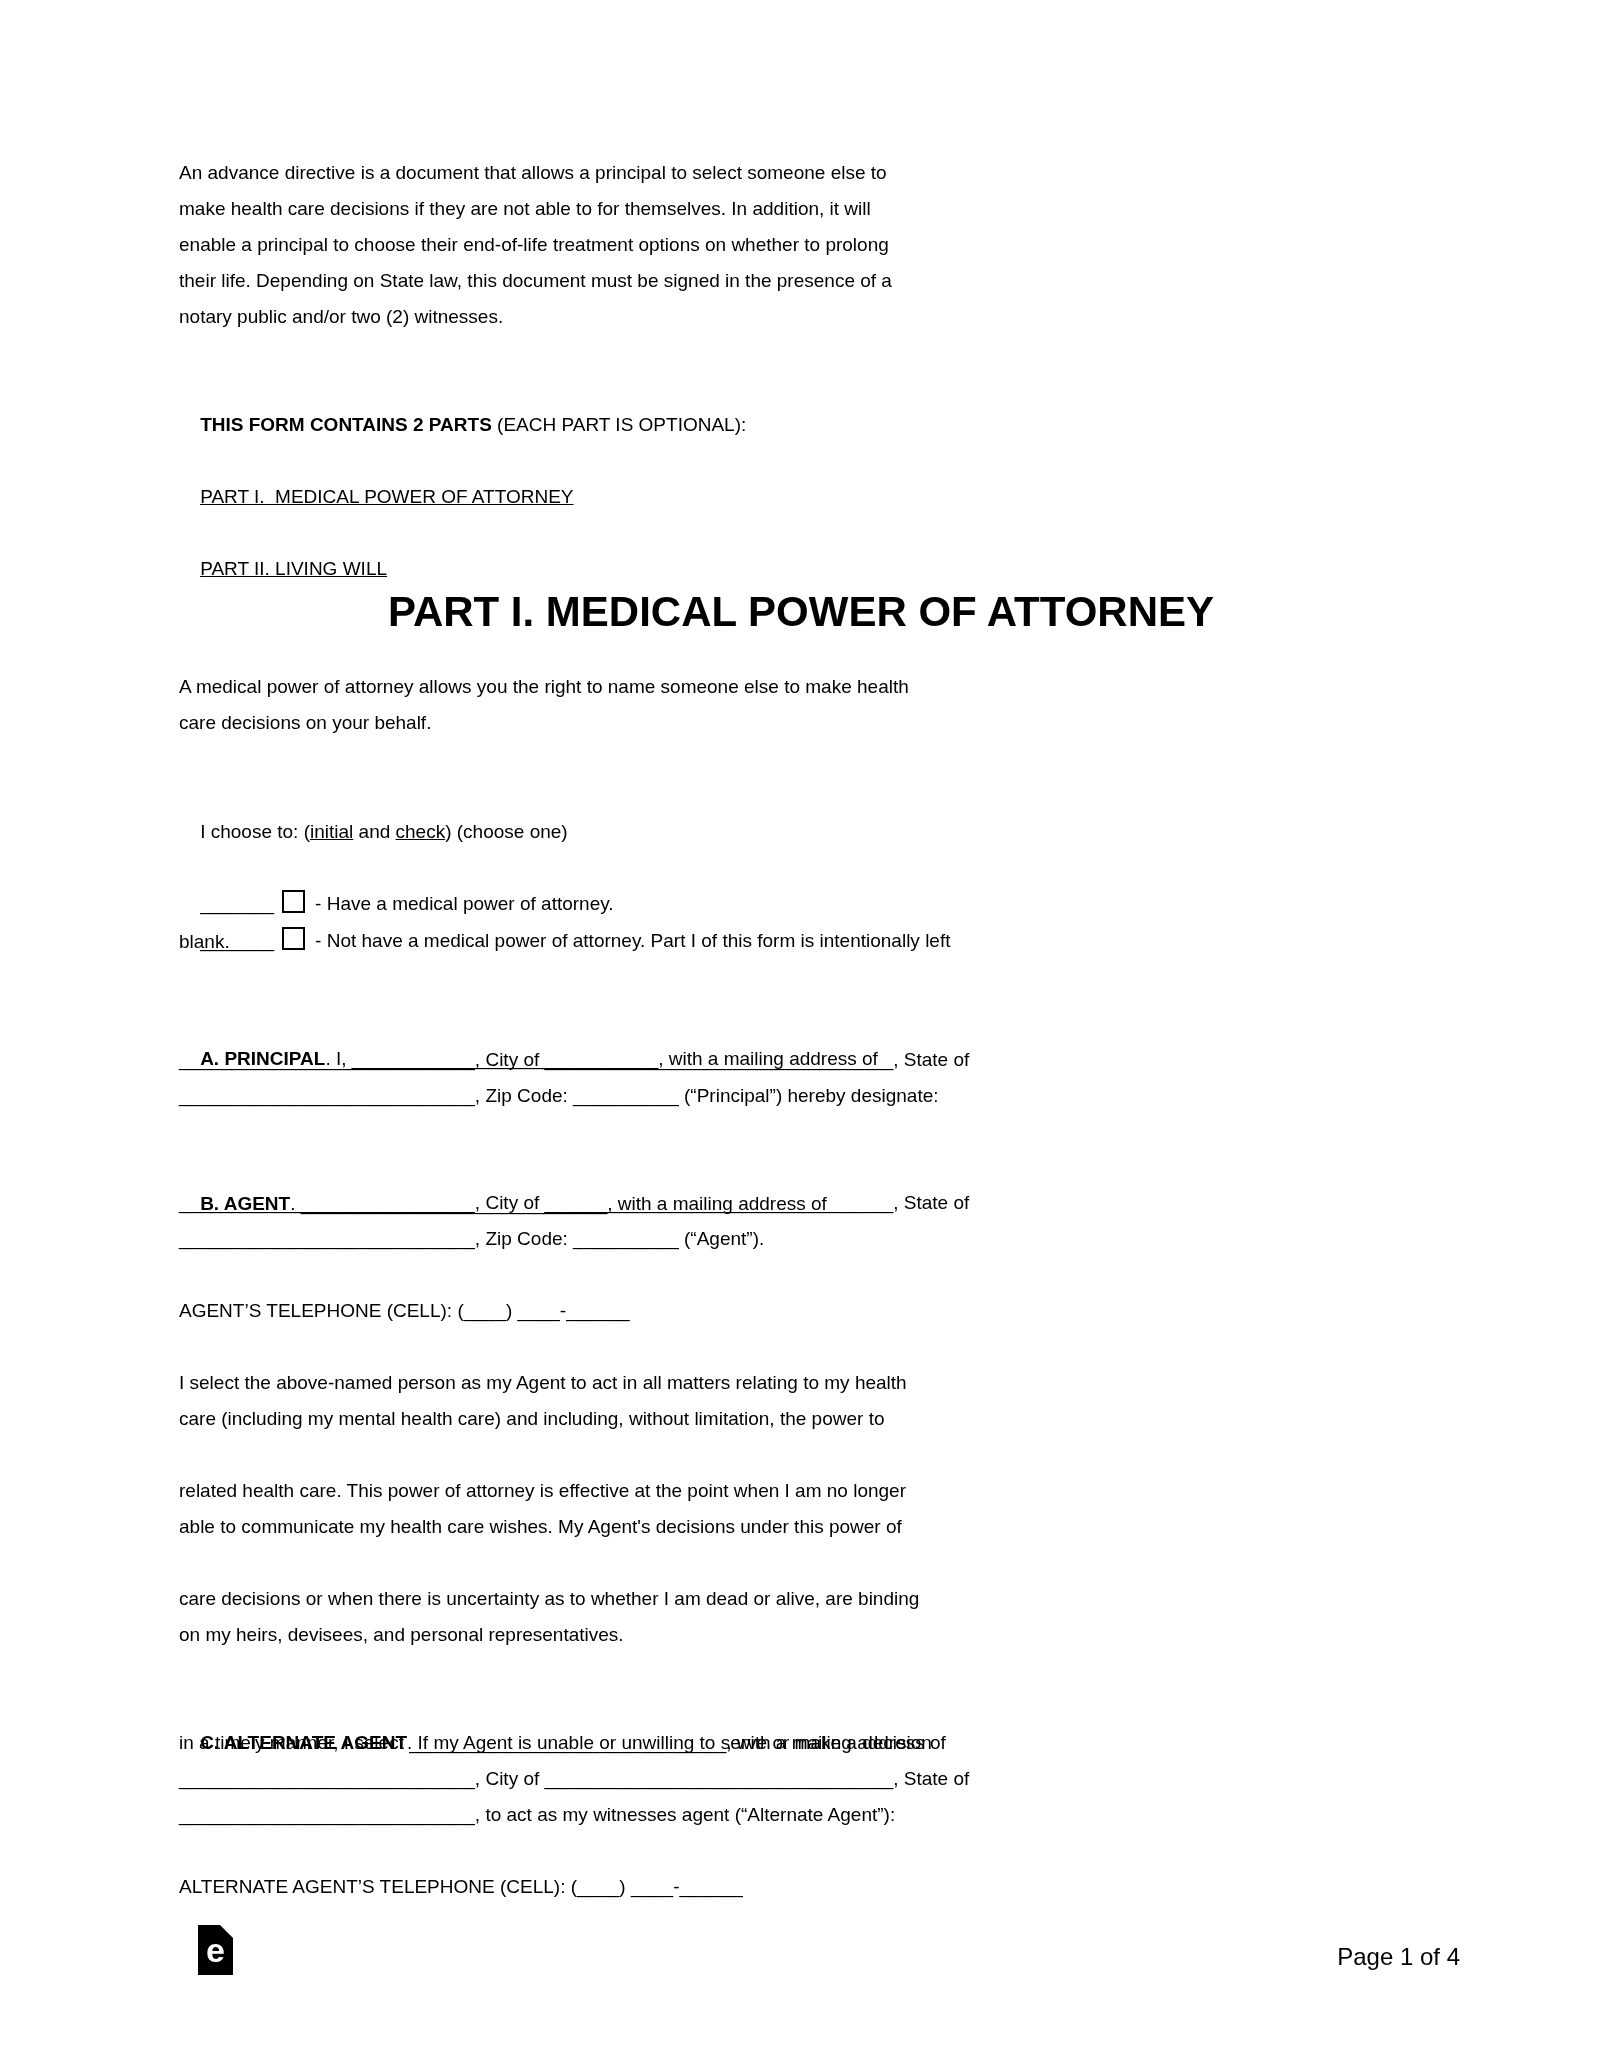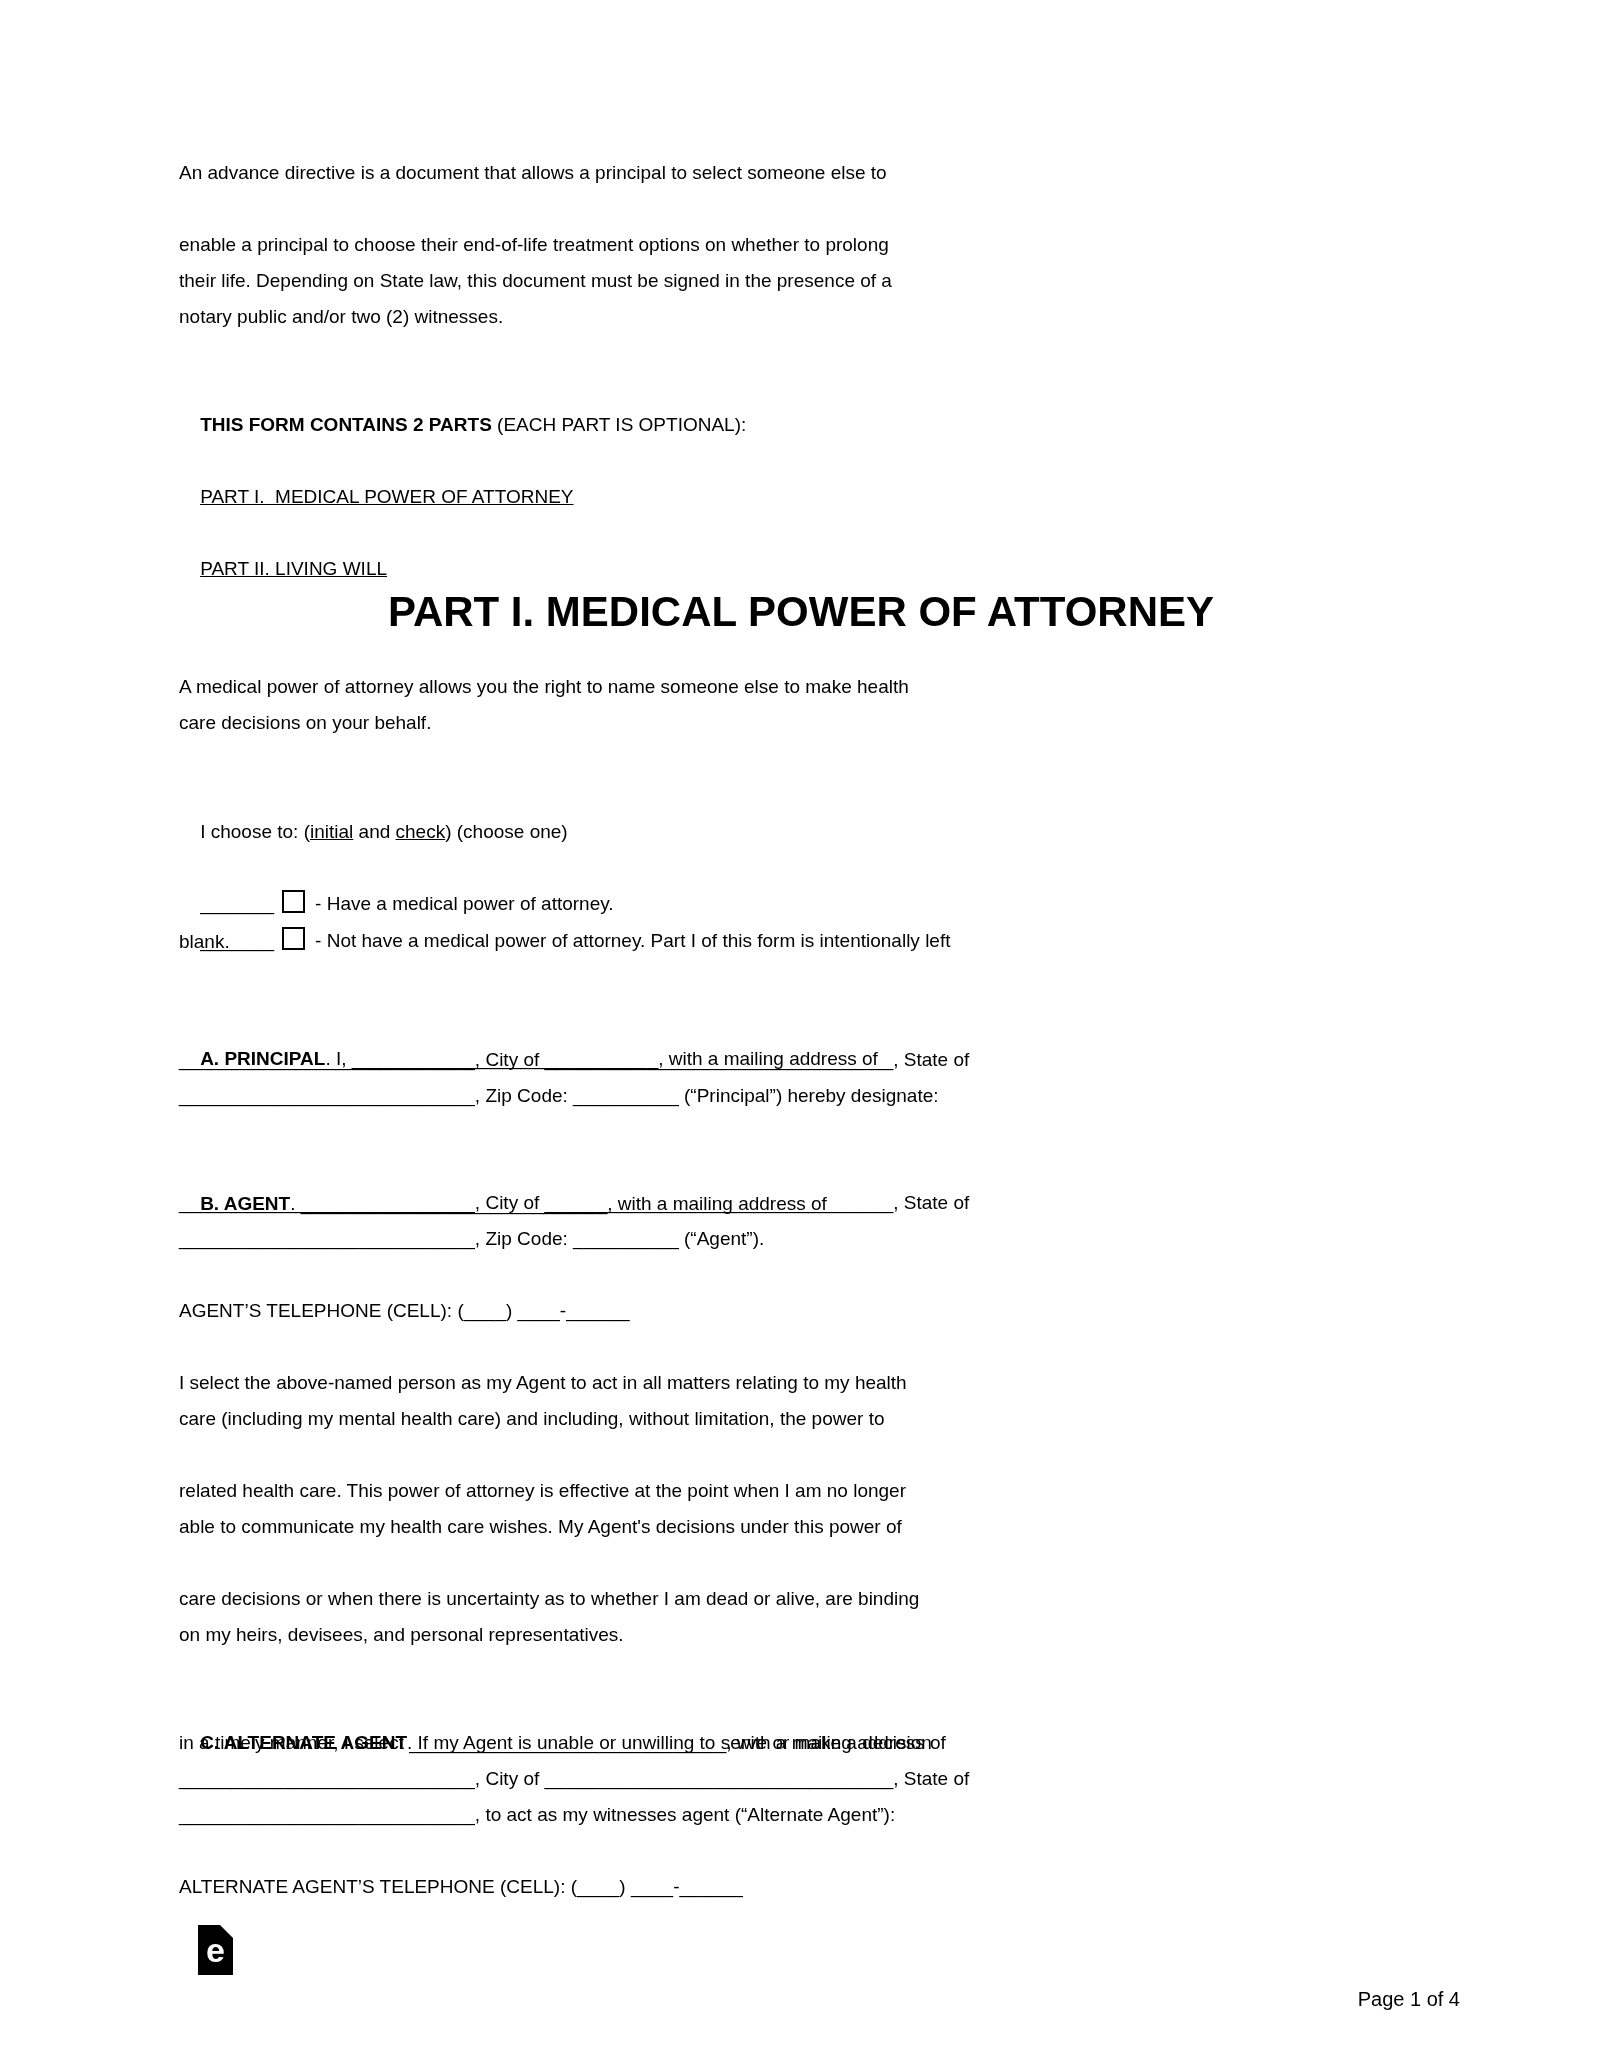--- a/index.html
+++ b/index.html
@@ -32,22 +32,22 @@
   }
   .checkbox{
     display:inline-block;
     width:19px;height:19px;
     border:2px solid #000;
     vertical-align:-3px;
     margin:0 10px 0 8px;
     background:#fff;
   }
   .footer-page{
-    position:absolute;right:140px;top:1984px;
-    font-size:20px;line-height:30px;white-space:pre;text-align:right;
+    position:absolute;right:140px;top:1942px;
+    font-size:24px;line-height:30px;white-space:pre;text-align:right;
   }
   .logo{
     position:absolute;left:198px;top:1925px;
     width:35px;height:50px;background:#000;
   }
   .logo .fold{
     position:absolute;top:0;right:0;width:0;height:0;
     border-top:13px solid #ffffff;
     border-left:13px solid transparent;
   }
@@ -57,20 +57,21 @@
     text-align:center;
   }
 </style>
 </head>
 <body>
 
 <div class="page">
 
 
   <div class="ln" style="top:155px">An advance directive is a document that allows a principal to select someone else to</div>
+  <div class="ln" style="top:191px">make health care decisions if they are not able to for themselves. In addition, it will</div>
   <div class="ln" style="top:227px">enable a principal to choose their end-of-life treatment options on whether to prolong</div>
   <div class="ln" style="top:263px">their life. Depending on State law, this document must be signed in the presence of a</div>
   <div class="ln" style="top:299px">notary public and/or two (2) witnesses.</div>
 
   <div class="ln" style="top:371px">
     <span class="b">THIS FORM CONTAINS 2 PARTS</span><span> (EACH PART IS OPTIONAL):</span>
   </div>
 
   <div class="ln" style="top:443px">
     <span class="u">PART I.  MEDICAL POWER OF ATTORNEY</span>

